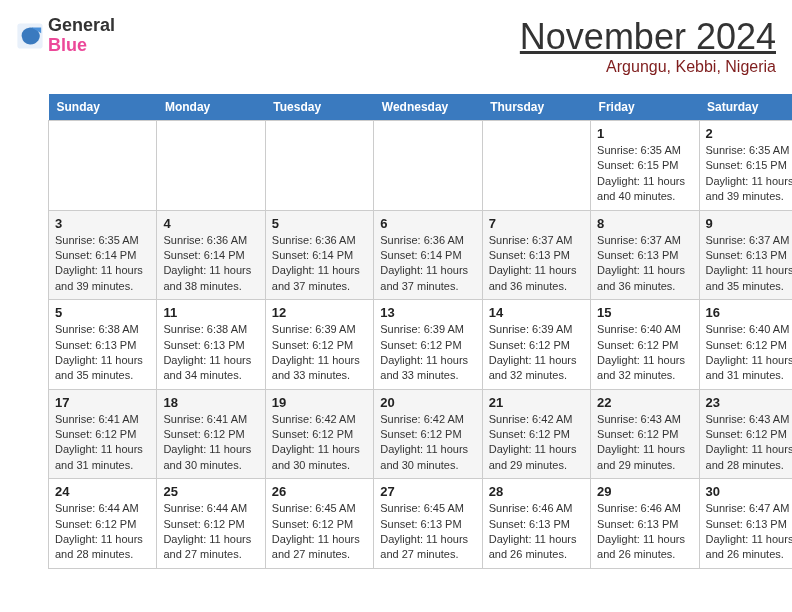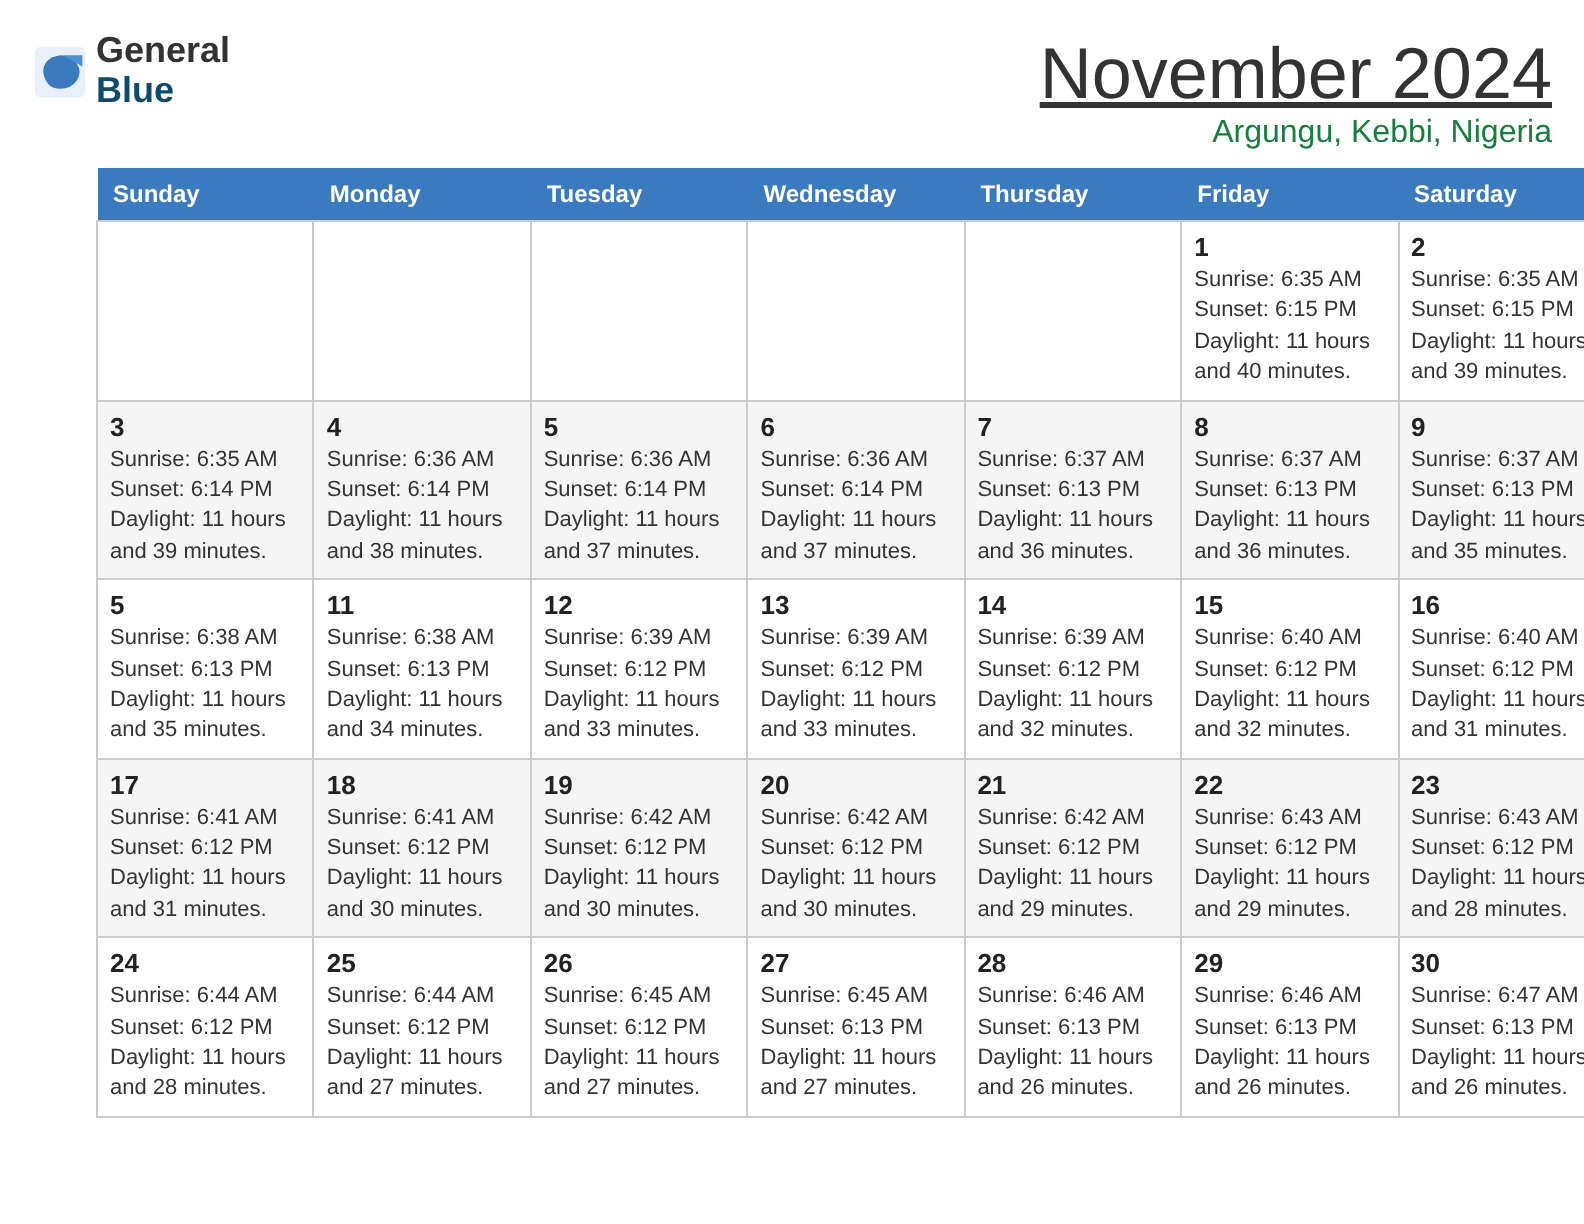--- a/index.html
+++ b/index.html
@@ -7,52 +7,52 @@
       font-family: Arial, sans-serif;
       background: #fff;
       width: 792px;
       min-height: 612px;
       padding: 16px;
     }
     .header {
       display: flex;
       justify-content: space-between;
       align-items: flex-start;
-      margin-bottom: 8px;
+      margin-bottom: 18px;
     }
     .logo {
       display: flex;
       align-items: center;
       gap: 4px;
     }
     .logo-text {
       font-size: 18px;
       font-weight: bold;
       color: #333;
       line-height: 1.1;
     }
     .logo-text span {
-      color: #0c4a6e;
+      color: #ec4899;
     }
     .logo-icon {
       width: 28px;
       height: 28px;
     }
     .title-block {
       text-align: right;
     }
     .month-title {
       font-size: 36px;
       font-weight: normal;
       color: #333;
       text-decoration: underline;
     }
     .location {
       font-size: 16px;
-      color: #15803d;
+      color: #7f1d1d;
     }
     table {
       width: 100%;
       border-collapse: collapse;
       font-size: 11px;
       margin-left: 32px;
     }
     thead tr th {
       background-color: #3a7abf;
       color: #fff;

